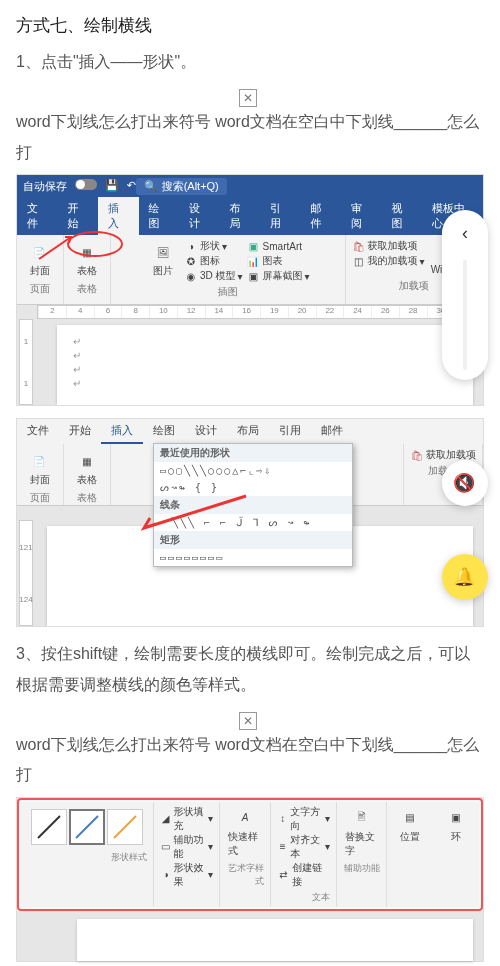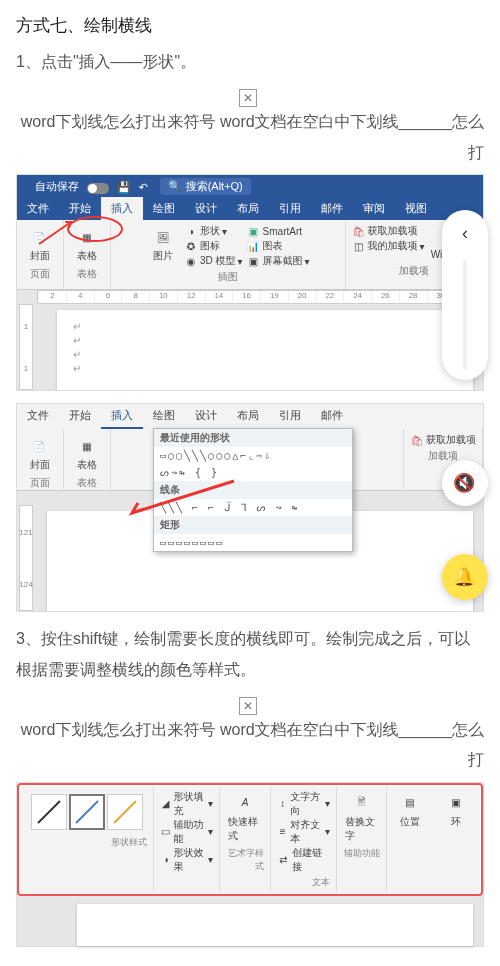--- a/index.html
+++ b/index.html
@@ -2,25 +2,25 @@
 <html><head>
 <meta charset="utf-8">
 <style>
   * { margin: 0; padding: 0; box-sizing: border-box; }
   body { font-family: "Microsoft YaHei", "PingFang SC", sans-serif; width: 500px; background: #fff; color: #333; position: relative; }
   .article { padding: 14px 16px; }
   .heading { font-size: 17px; font-weight: 400; color: #222; margin-bottom: 10px; }
   .step { font-size: 16px; color: #555; line-height: 1.9; margin: 6px 0; }
   .broken-img { display: flex; justify-content: center; align-items: flex-start; flex-wrap: wrap; font-size: 16px; color: #555; line-height: 1.9; }
   .broken-img .bi-icon { width: 18px; height: 18px; border: 1px solid #999; color: #777; display: inline-flex; align-items: center; justify-content: center; font-size: 12px; margin-right: 4px; margin-top: 6px; }
-  .broken-img .bi-text { text-align: right; display: inline; }
+  .broken-img .bi-text { text-align: left; display: inline; }
   .screenshot { border: 1px solid #ddd; margin: 6px 0 12px 0; font-size: 11px; color: #444; background: #f8f8f8; }
   
   .word-titlebar { background: #2b579a; color: #fff; display: flex; align-items: center; height: 22px; padding: 0 6px; font-size: 11px; }
-  .word-titlebar .seg { display: flex; align-items: flex-end; gap: 8px; margin-left: 12px; }
+  .word-titlebar .seg { display: flex; align-items: flex-start; gap: 8px; }
   .word-titlebar .center { flex: 1; text-align: center; }
   .autosave { display: flex; align-items: center; gap: 4px; }
   .toggle-off { width: 22px; height: 11px; background: #888; border-radius: 6px; position: relative; }
   .toggle-off::after { content: ""; position: absolute; left: 1px; top: 1px; width: 9px; height: 9px; background: #fff; border-radius: 50%; }
   .search-pill { background: #3f6ab0; border-radius: 3px; padding: 1px 8px; display: inline-flex; gap: 4px; align-items: center; }
   
   .ribbon-tabs { display: flex; background: #2b579a; color: #fff; font-size: 11px; }
   .ribbon-tabs .tab { padding: 4px 10px; }
   .ribbon-tabs .tab.active { background: #f3f3f3; color: #2b579a; }
   
@@ -91,20 +91,21 @@
       <div class="tab">文件</div>
       <div class="tab">开始</div>
       <div class="tab active">插入</div>
       <div class="tab">绘图</div>
       <div class="tab">设计</div>
       <div class="tab">布局</div>
       <div class="tab">引用</div>
       <div class="tab">邮件</div>
       <div class="tab">审阅</div>
       <div class="tab">视图</div>
+      <div class="tab">模板中心</div>
     </div>
     <div class="ribbon-body" style="height:70px;">
       <div class="ribbon-group">
         <div class="items">
           <div class="rb-btn">
             <span class="ico">📄</span>
             <span>封面</span>
           </div>
         </div>
         <div class="grp-label">页面</div>
@@ -267,21 +268,21 @@
           <span>124</span>
         </div>
       <div class="page" style="left:30px;"></div>
     </div>
 
     <div class="shapes-dd">
       <div class="dd-hdr">最近使用的形状</div>
       <div class="dd-row">▭◯▢╲╲╲◯◯◯△⌐⌞⇨⇩</div>
       <div class="dd-row">ᔕ↝↬  { }</div>
       <div class="dd-hdr">线条</div>
-      <div class="dd-row" style="position:relative;">
+      <div class="dd-row" style="position:relative;margin-left:12px;">
         <span>╲╲╲ ⌐ ⌐ ᒏ ᒣ ᔕ ↝ ↬</span>
         <svg style="position:absolute;left:-30px;top:-20px;" width="120" height="40">
             <path d="M110 2 L8 34 M20 30 L8 34 L14 24" stroke="#e33" stroke-width="3" fill="none"></path>
           </svg>
       </div>
       <div class="dd-hdr">矩形</div>
       <div class="dd-row">▭▭▭▭▭▭▭▭</div>
     </div>
   </div>
 

